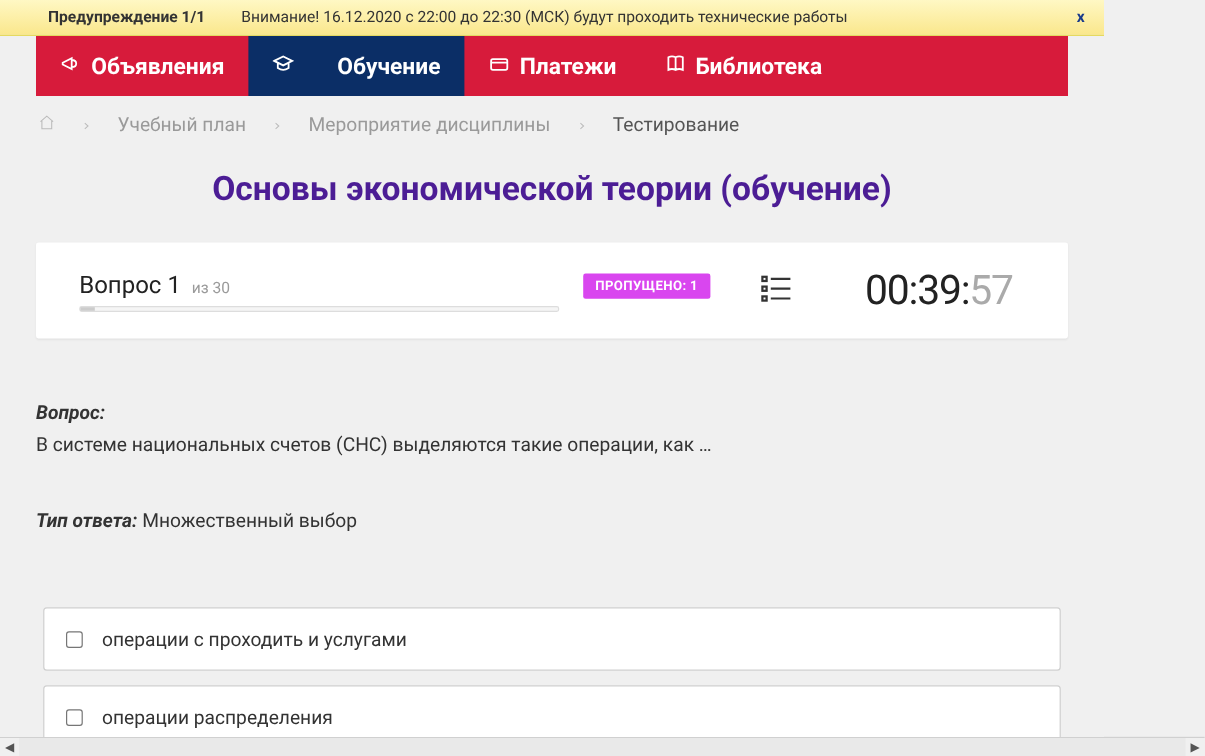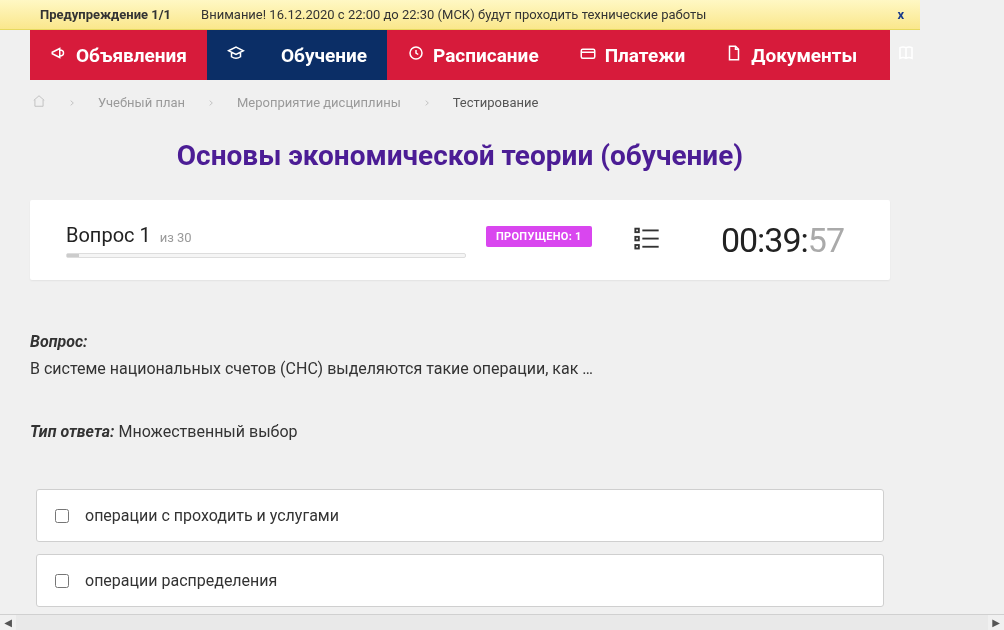--- a/index.html
+++ b/index.html
@@ -66,21 +66,21 @@
     background: #0b2e66;
     gap: 36px;
   }
   .nav-item svg { width: 18px; height: 18px; fill: none; stroke: #fff; stroke-width: 2; }
   
   .breadcrumb {
     display: flex;
     align-items: center;
     gap: 22px;
     padding: 14px 30px 10px 32px;
-    font-size: 13px;
+    font-size: 16px;
     color: #9a9a9a;
   }
   .breadcrumb .crumb { cursor: pointer; }
   .breadcrumb .crumb.current { color: #555; cursor: default; }
   .breadcrumb .sep svg { width: 8px; height: 8px; stroke: #bbb; fill: none; stroke-width: 2.5; }
   .breadcrumb .home-icon svg { width: 14px; height: 14px; stroke: #bbb; fill: none; stroke-width: 1.5; }
   
   .page-title {
     text-align: center;
     color: #4c1d95;
@@ -154,21 +154,21 @@
   .timer .sec { color: #aaa; }
   
   .qbody {
     padding: 50px 30px 0 30px;
     font-size: 16px;
     color: #333;
     line-height: 1.55;
   }
   .qbody .label { font-style: italic; font-weight: 700; }
   .qbody .qtext { margin-top: 2px; margin-bottom: 38px; }
-  .qbody .atype { margin-bottom: 45px; }
+  .qbody .atype { margin-bottom: 60px; }
   
   .answers { padding: 0 36px 40px 36px; }
   .answer {
     border: 1px solid #cfcfcf;
     border-radius: 3px;
     padding: 16px 18px;
     display: flex;
     align-items: center;
     gap: 16px;
     margin-bottom: 12px;
@@ -226,43 +226,25 @@
       <span>
         <svg viewBox="0 0 24 24">
               <path d="M2 9 L12 4 L22 9 L12 14 Z M6 11 V17 Q12 21 18 17 V11"></path>
             </svg>
       </span>
       <span>Обучение</span>
     </div>
     <div class="nav-item">
       <span>
         <svg viewBox="0 0 24 24">
-              <circle cx="12" cy="12" r="8"></circle>
-              <path d="M12 8 V12 L15 14"></path>
-            </svg>
-      </span>
-      <span>Расписание</span>
-    </div>
-    <div class="nav-item">
-      <span>
-        <svg viewBox="0 0 24 24">
               <rect x="3" y="7" width="18" height="12" rx="2"></rect>
               <path d="M3 11 H21"></path>
             </svg>
       </span>
       <span>Платежи</span>
-    </div>
-    <div class="nav-item">
-      <span>
-        <svg viewBox="0 0 24 24">
-              <path d="M6 3 H14 L18 7 V21 H6 Z"></path>
-              <path d="M14 3 V7 H18"></path>
-            </svg>
-      </span>
-      <span>Документы</span>
     </div>
     <div class="nav-item">
       <span>
         <svg viewBox="0 0 24 24">
               <path d="M4 5 Q8 3 12 5 Q16 3 20 5 V19 Q16 17 12 19 Q8 17 4 19 Z M12 5 V19"></path>
             </svg>
       </span>
       <span>Библиотека</span>
 
     </div>

